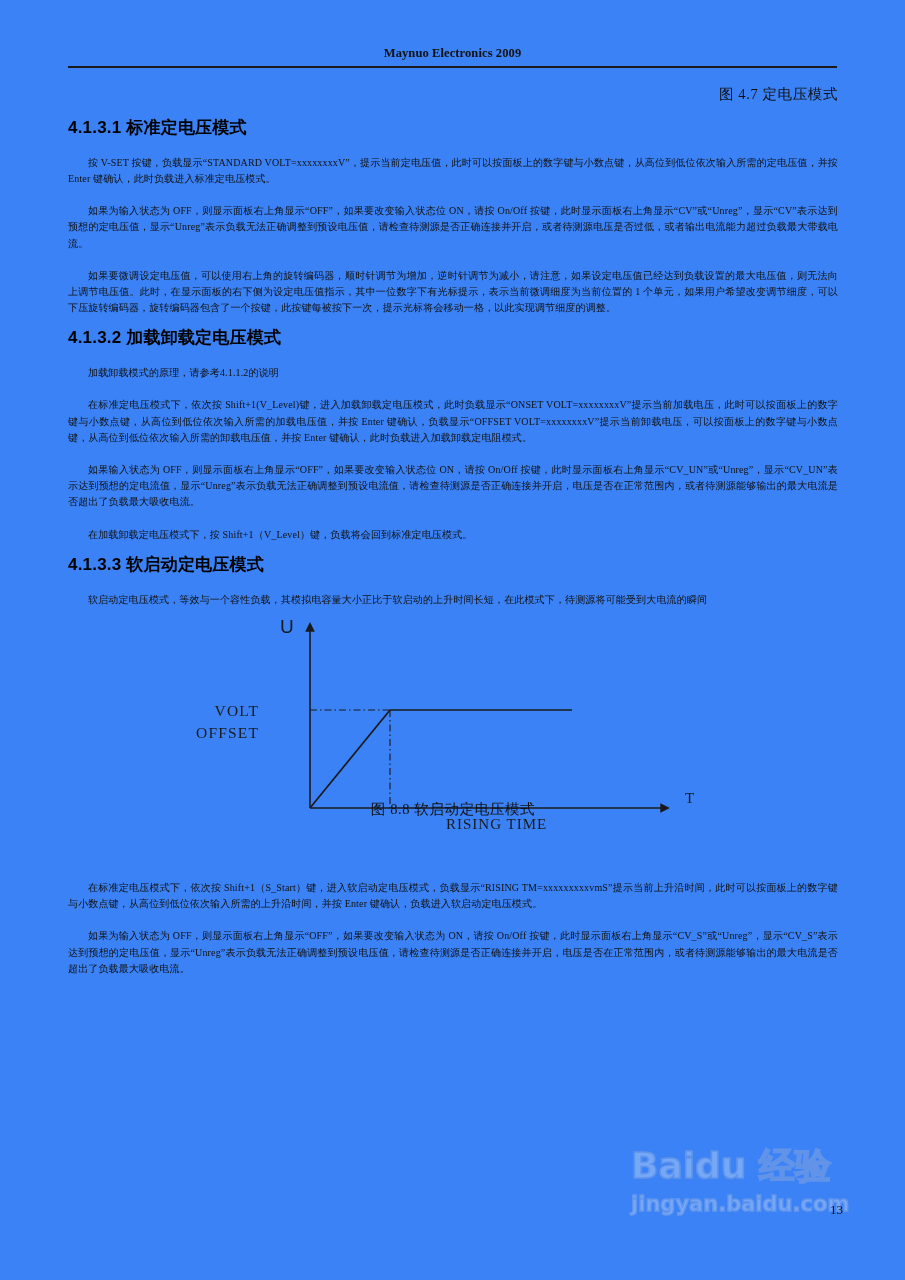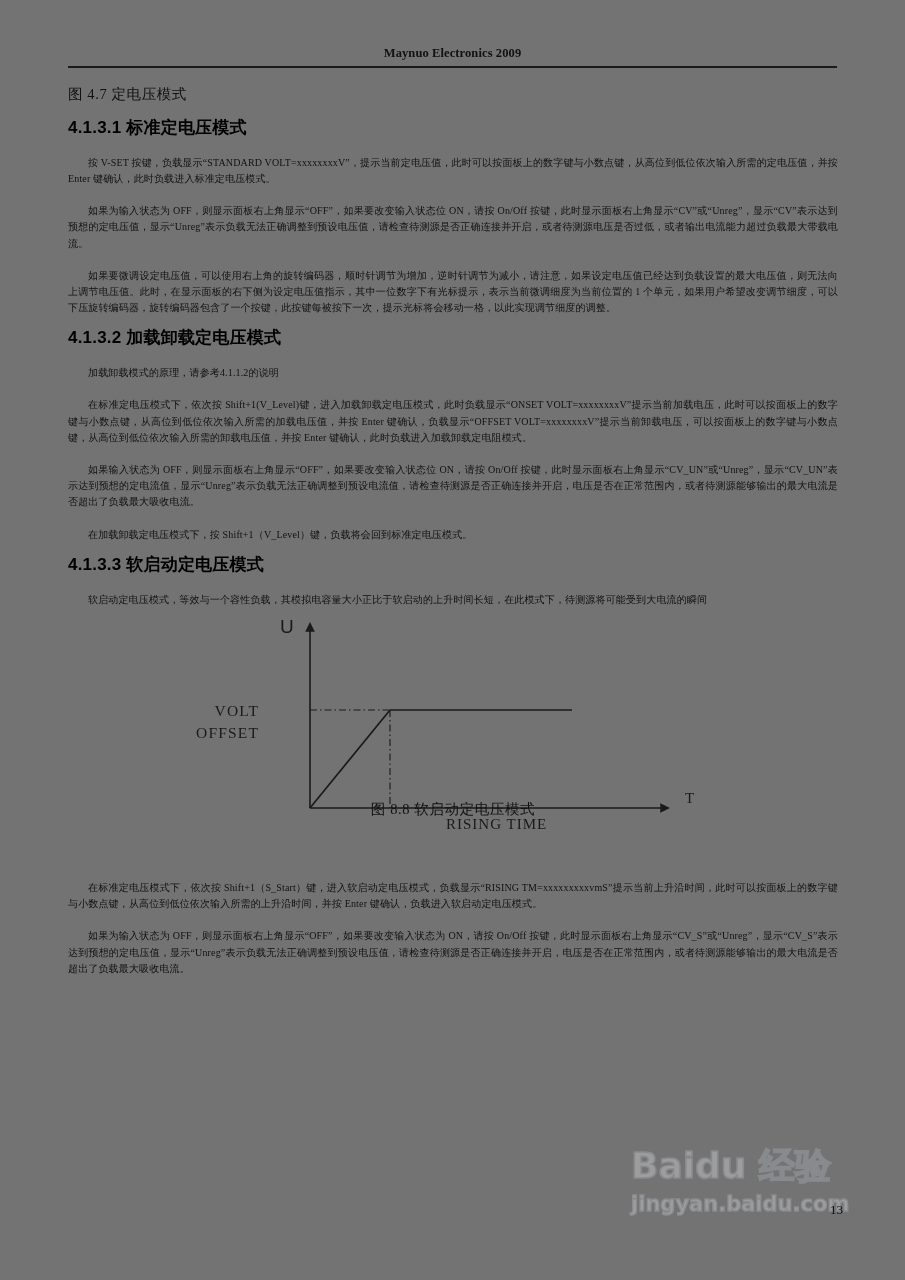--- a/index.html
+++ b/index.html
@@ -4,21 +4,21 @@
 <style>
   html, body {
     margin: 0;
     padding: 0;
     background: #ffffff;
   }
   .page {
     position: relative;
     width: 905px;
     height: 1280px;
-    background: #737373;
+    background: #3b82f6;
     font-family: "Liberation Serif", "DejaVu Serif", serif;
     color: #111111;
     overflow: hidden;
   }
 
   
   .header {
     position: absolute;
     top: 46px;
     left: 68px;
@@ -40,21 +40,21 @@
 
   
   .content {
     position: absolute;
     top: 78px;
     left: 68px;
     width: 770px;
   }
 
   .fig-caption-top {
-    text-align: left;
+    text-align: right;
     font-size: 14.5px;
     line-height: 1.5;
     margin-top: 6px;
     margin-bottom: 0;
     letter-spacing: 0.6px;
   }
 
   h3.sec {
     font-family: "Liberation Sans", "DejaVu Sans", sans-serif;
     font-size: 17px;

